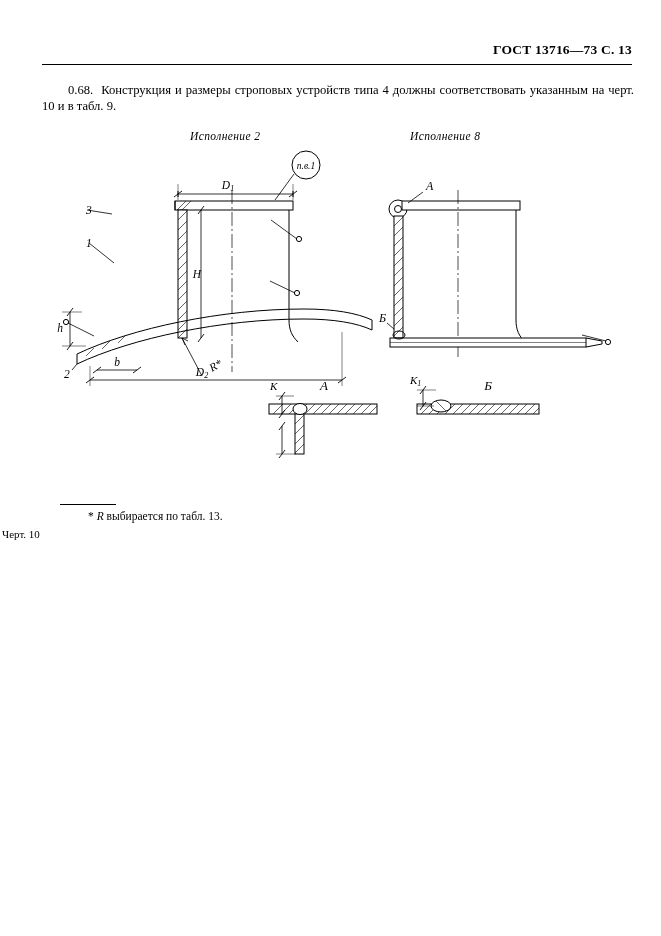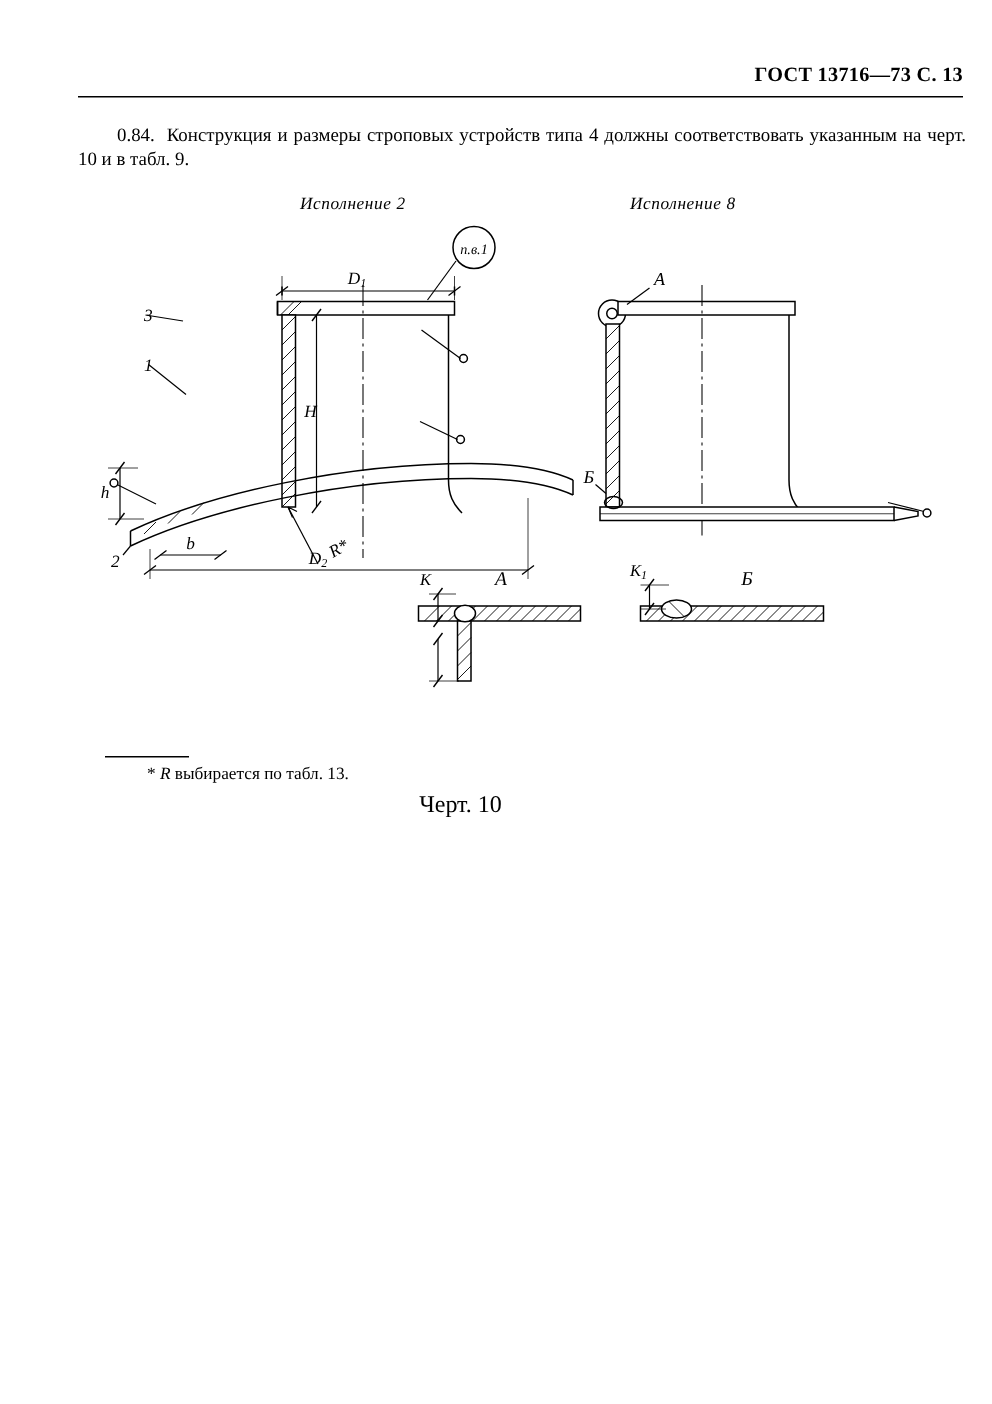--- a/index.html
+++ b/index.html
@@ -10,21 +10,21 @@
     width: 661px;
     height: 936px;
     background: #ffffff;
     font-family: "Liberation Serif", serif;
     color: #000000;
     position: relative;
     overflow: hidden;
   }
   .page {
     position: absolute;
-    left: 12px; top: 0;
+    left: 2px; top: 0;
     width: 522px;
     height: 936px;
     padding-left: 48px;
   }
   
   .header {
     position: absolute;
     left: 40px;
     top: 42px;
     width: 590px;
@@ -99,37 +99,37 @@
     top: 510px;
     font-size: 11.5px;
     text-align: right;
   }
   .footnote .it { font-style: italic; }
   .fig-number {
     position: absolute;
     left: 0;
     top: 528px;
     width: 590px;
-    text-align: center;
-    font-size: 16px;
+    text-align: left;
+    font-size: 11px;
   }
   svg text {
     font-family: "Liberation Serif", serif;
   }
 </style>
 </head>
 <body>
 
 <div class="page">
 
   <div class="header">ГОСТ 13716—73 С. 13</div>
   <div class="header-rule"></div>
 
   <div class="para">
-    <span class="indent"></span><span>0.84.</span>&nbsp; <span>Конструкция и размеры строповых устройств типа 4 должны соответствовать указанным на черт. 10 и в табл. 9.</span>
+    <span class="indent"></span><span>0.68.</span>&nbsp; <span>Конструкция и размеры строповых устройств типа 4 должны соответствовать указанным на черт. 10 и в табл. 9.</span>
   </div>
 
   <div class="figure">
 
     <div class="fig-caption-1">Исполнение 2</div>
     <div class="fig-caption-2">Исполнение 8</div>
 
     <svg class="drawing" viewBox="0 0 590 400">
       <g stroke="#000" fill="none" stroke-width="1">
 

